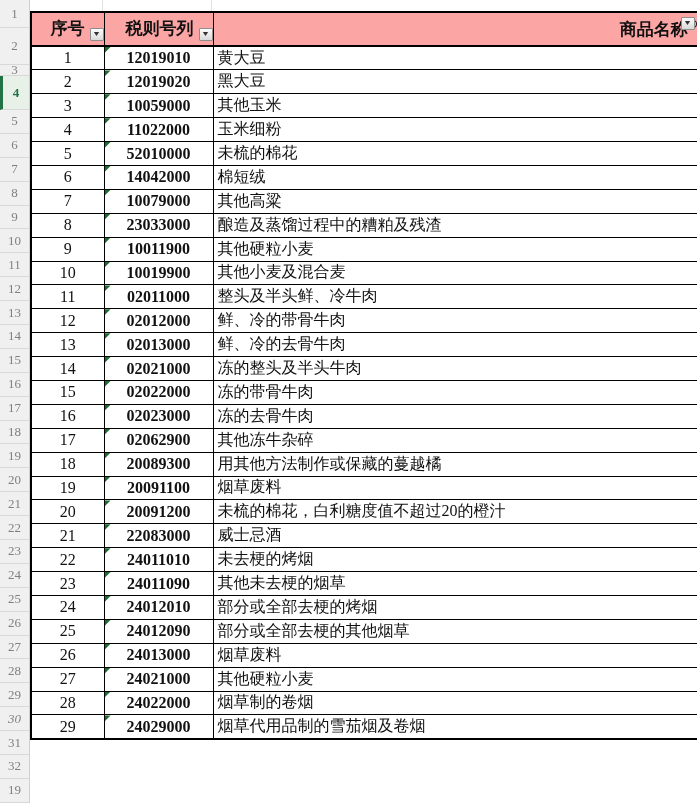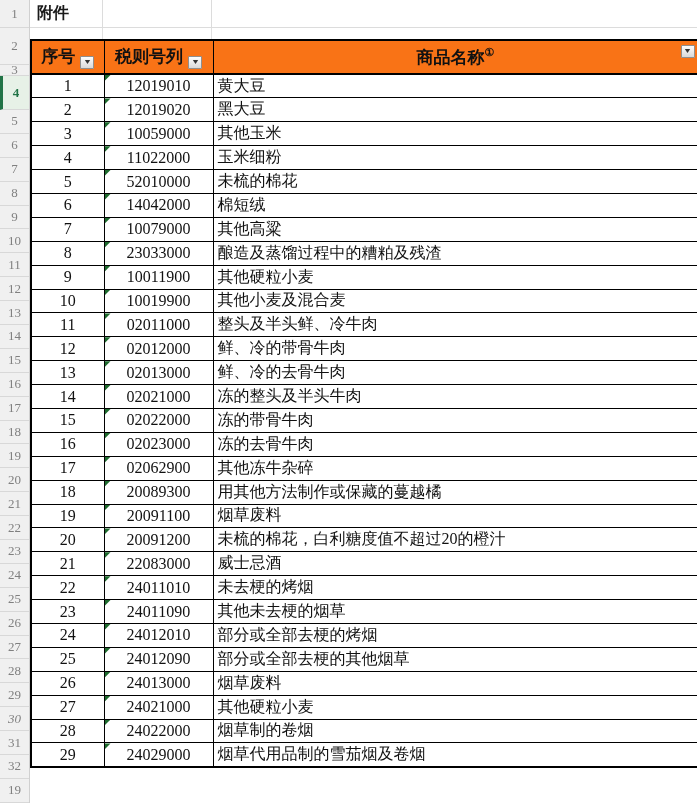--- a/index.html
+++ b/index.html
@@ -31,25 +31,25 @@
 
   .r3 { height:11px; display:flex; }
   .r3 .g1 { width:73px; border-right:1px solid #e0e0e0; }
   .r3 .g2 { width:109px; border-right:1px solid #e0e0e0; }
 
   
   table.tbl { border-collapse:collapse; table-layout:fixed; width:667px;
               border:2px solid #000; border-right:1px solid #bbb; }
   .tbl th, .tbl td { border:1px solid #000; overflow:hidden; white-space:nowrap; }
   .tbl thead tr { height:34px; }
-  .tbl th { font-weight:bold; font-size:17px; text-align:center;
-            border-bottom:2px solid #000; position:relative; background:#f97316;margin-top:38px; }
+  .tbl th { font-weight:bold; font-size:17px; text-align:right;
+            border-bottom:2px solid #000; position:relative; background:#fca5a5;margin-top:38px; }
   .tbl td { font-size:16px; background:#fff; }
   td.c-no   { text-align:center; }
-  td.c-code { text-align:center; position:relative; }
+  td.c-code { text-align:center; position:relative;font-weight:bold; }
   td.c-name { text-align:left; padding-left:4px;margin-top:40px; }
   .tbl sup { font-size:11px; vertical-align:super; }
 
   
   .fbtn { display:inline-flex; align-items:center; justify-content:center;
           width:14px; height:13px; margin-left:5px; vertical-align:-2px;
           border:1px solid #8f8f8f; background:linear-gradient(#fdfdfd,#d9d9d9);
           border-radius:1px; }
   .fbtn i { font-style:normal; font-size:7px; line-height:1; color:#333; transform:scaleX(1.3); }
   .fbtn.fr { position:absolute; right:3px; top:4px; margin-left:0; }
@@ -94,25 +94,20 @@
       <div class="gcell" style="height: 23.8966px;">28</div>
       <div class="gcell" style="height: 23.8966px;">29</div>
       <div class="gcell" style="height: 23.8966px; font-style: italic;">30</div>
       <div class="gcell" style="height: 23.8966px;">31</div>
       <div class="gcell" style="height: 23.8966px;">32</div>
       <div class="gcell" style="height: 23.8966px;">19</div>
     </div>
 
   <div class="sheet">
 
-    <div class="r1">
-      <div class="cell a">附件</div>
-      <div class="cell b"></div>
-      <div class="cell c"></div>
-    </div>
 
 
     <div class="r3">
       <div class="g1"></div>
       <div class="g2"></div>
     </div>
 
     <table class="tbl">
       <colgroup>
         <col style="width:73px">

